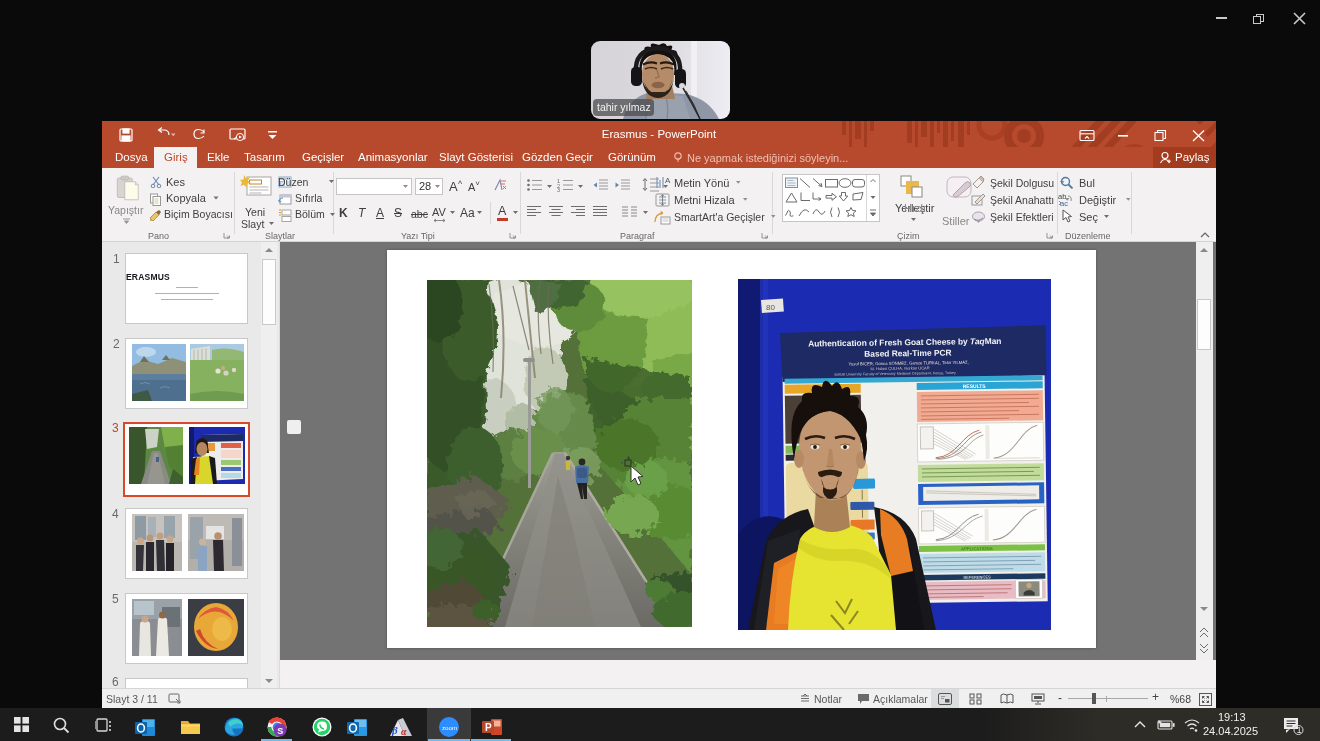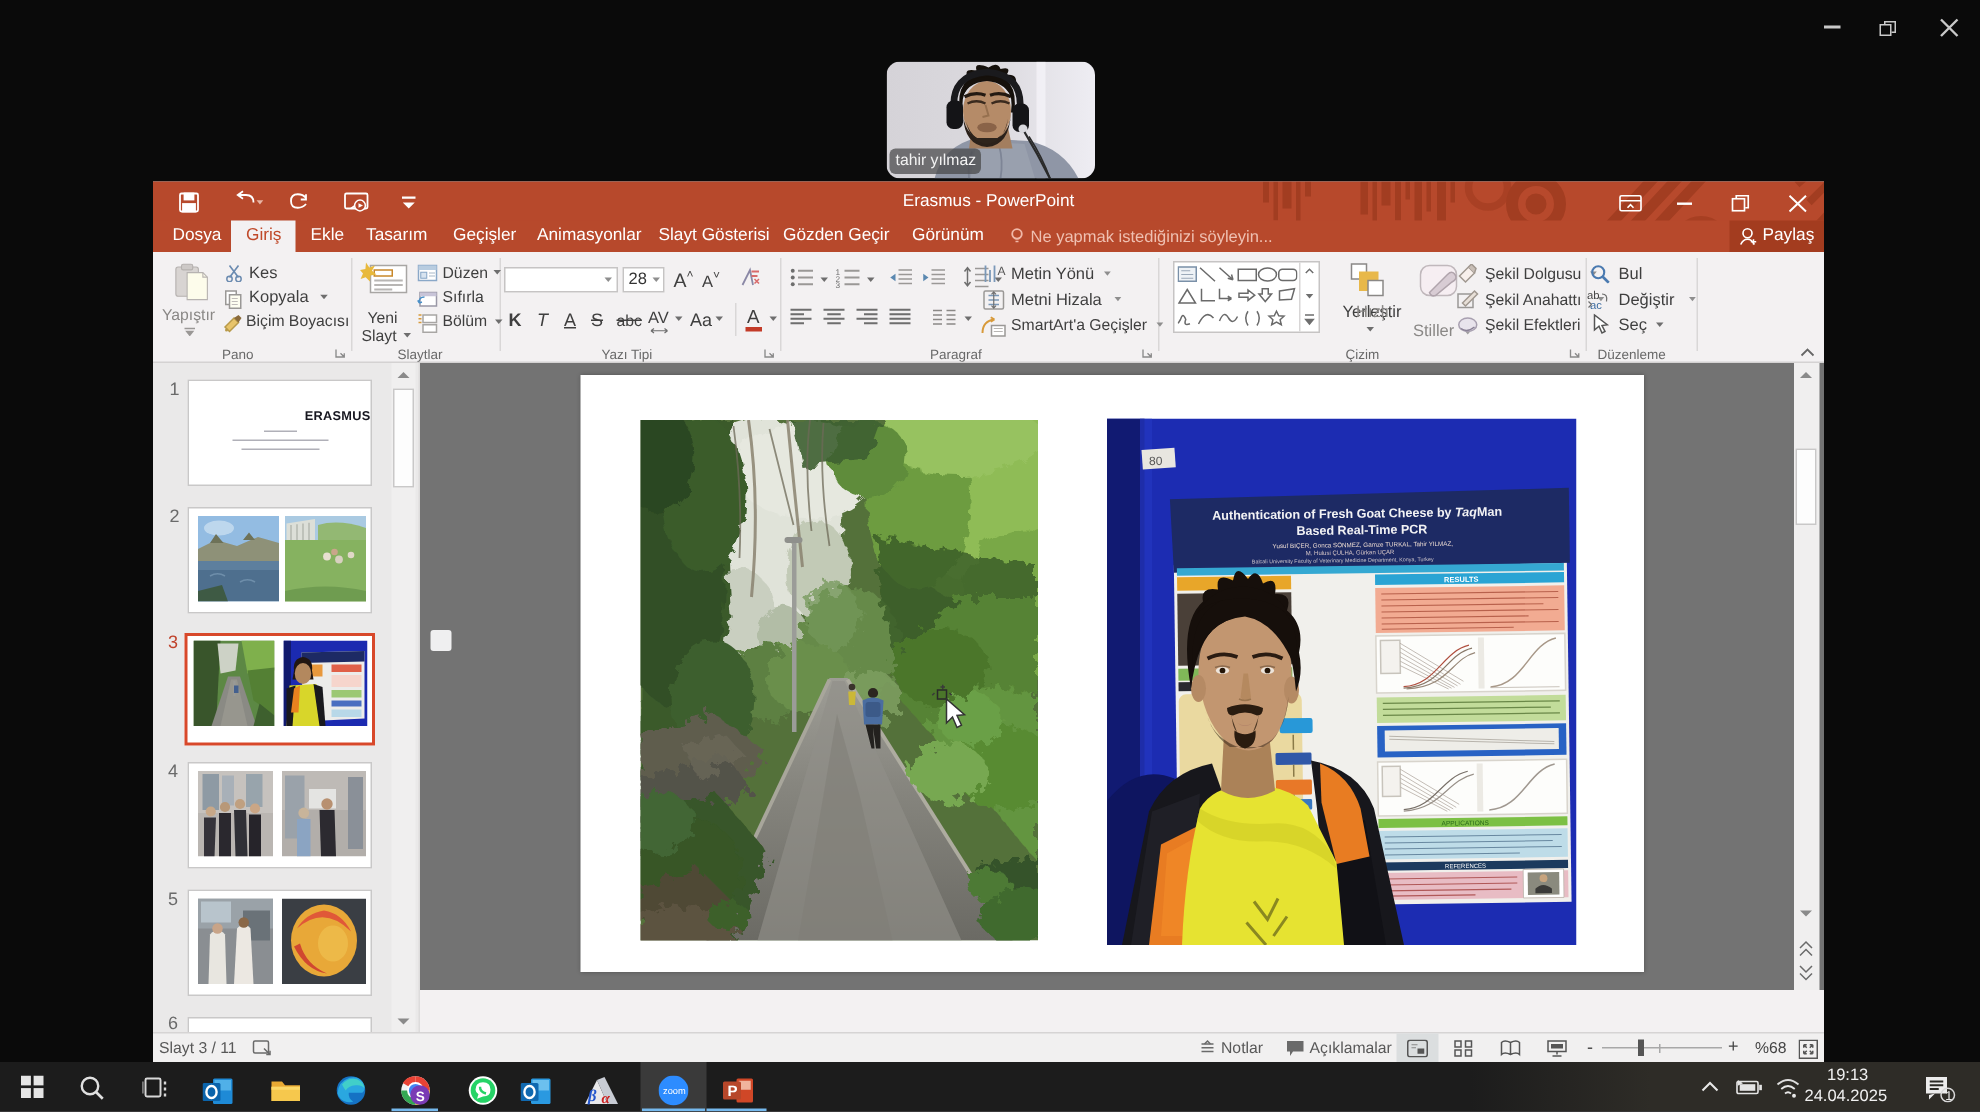--- a/index.html
+++ b/index.html
@@ -228,21 +228,21 @@
     <div class="t" style="left:139px;top:50px;font-size:10.5px;color:#3f3f3f">Slayt</div>
     <svg class="abs" style="left:166px;top:53px" width="8" height="6">
         <path d="M1 1 l5 0 -2.5 3 z" fill="#6e6e6e"></path>
       </svg>
     <svg class="abs" style="left:176px;top:8px" width="14" height="12" viewBox="0 0 14 12">
         <rect x="1" y="1" width="12" height="10" fill="#fff" stroke="#8aa8c8"></rect>
         <rect x="1" y="1" width="12" height="3" fill="#b8cce0"></rect>
         <rect x="2.5" y="5.5" width="4" height="4" fill="#d8e4f0" stroke="#8aa8c8" stroke-width="0.7"></rect>
         <path d="M8 6 l4 0 M8 8 l4 0" stroke="#a8b8c8" stroke-width="0.8"></path>
       </svg>
-    <div class="t" style="left:193px;top:8px;font-size:10.5px;color:#3f3f3f">Düzen</div>
+    <div class="t" style="left:176px;top:8px;font-size:10.5px;color:#3f3f3f">Düzen</div>
     <svg class="abs" style="left:226px;top:11px" width="8" height="6">
         <path d="M1 1 l5 0 -2.5 3 z" fill="#6e6e6e"></path>
       </svg>
     <svg class="abs" style="left:176px;top:25px" width="14" height="13" viewBox="0 0 14 13">
         <rect x="2" y="2" width="11" height="9" fill="#fff" stroke="#9a98a6"></rect>
         <rect x="2" y="2" width="11" height="2.5" fill="#c8c4d8"></rect>
         <path d="M5 5 Q1 5 1.5 9 M1.5 9 l-1 -1.8 M1.5 9 l1.8 -0.7" stroke="#4a90c8" stroke-width="1" fill="none"></path>
       </svg>
     <div class="t" style="left:193px;top:24px;font-size:10.5px;color:#3f3f3f">Sıfırla</div>
     <svg class="abs" style="left:176px;top:41px" width="14" height="13" viewBox="0 0 14 13">
@@ -468,21 +468,21 @@
       </svg>
     <div class="t" style="left:977px;top:43px;font-size:11px;color:#3f3f3f">Seç</div>
     <svg class="abs" style="left:1001px;top:46px" width="8" height="6">
         <path d="M1 1 l5 0 -2.5 3 z" fill="#6e6e6e"></path>
       </svg>
   </div>
 
   <div class="abs" style="left:0;top:121px;width:178px;height:446px;background:#eae9e9;border-right:1px solid #dddcdc;overflow:hidden">
     <div class="t" style="left:11px;top:10px;font-size:12px;color:#6a6a6a">1</div>
     <div class="abs" style="left:23px;top:11px;width:123px;height:71px;background:#fff;border:1px solid #c9c8c8">
-      <div class="t" style="left:0;top:18px;width:121px;text-align:right;font-size:8.5px;font-weight:bold;color:#16161f;letter-spacing:0.2px">ERASMUS</div>
+      <div class="t" style="left:0;top:18px;width:121px;text-align:left;font-size:8.5px;font-weight:bold;color:#16161f;letter-spacing:0.2px">ERASMUS</div>
       <div class="abs" style="left:50px;top:33px;width:22px;height:1px;background:#b0b0b8"></div>
       <div class="abs" style="left:29px;top:39px;width:64px;height:1px;background:#b0b0b8"></div>
       <div class="abs" style="left:35px;top:45px;width:52px;height:1px;background:#b0b0b8"></div>
     </div>
     <div class="t" style="left:11px;top:95px;font-size:12px;color:#6a6a6a">2</div>
     <div class="abs" style="left:23px;top:96px;width:123px;height:71px;background:#fff;border:1px solid #c9c8c8">
       <svg class="abs" style="left:6px;top:5px" width="54" height="57">
           <rect width="54" height="57" fill="#87b2dc"></rect>
           <path d="M0 0 L54 0 L54 26 L0 26 Z" fill="#93bce2"></path>
           <ellipse cx="14" cy="8" rx="10" ry="5" fill="#c8ddf0" opacity="0.8"></ellipse>

